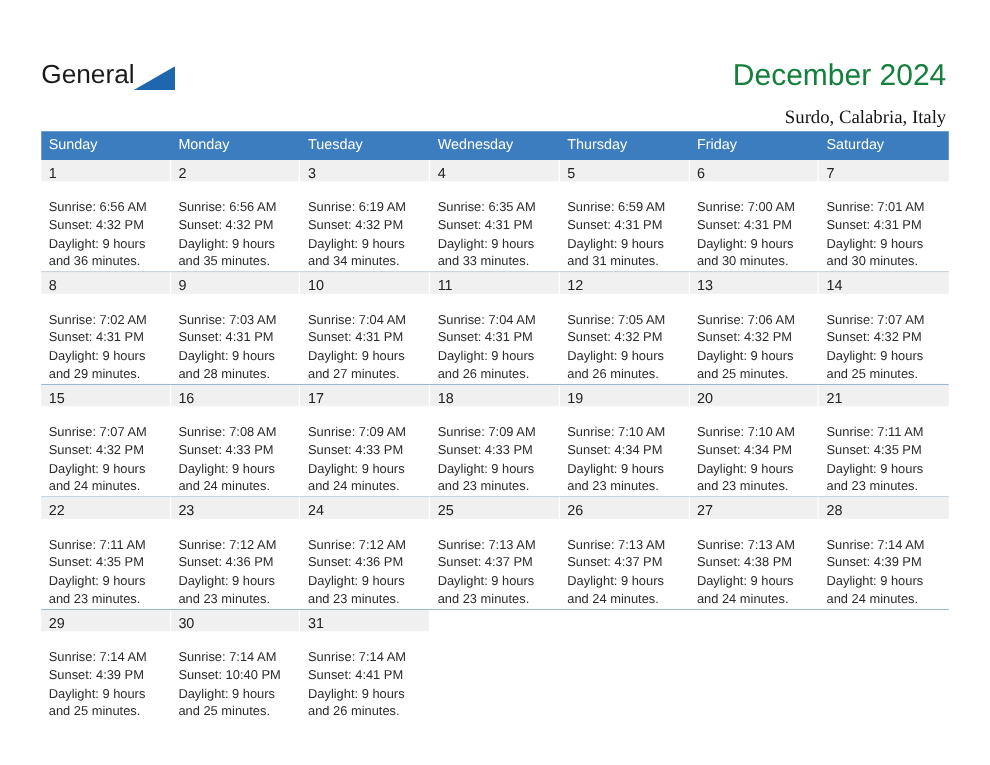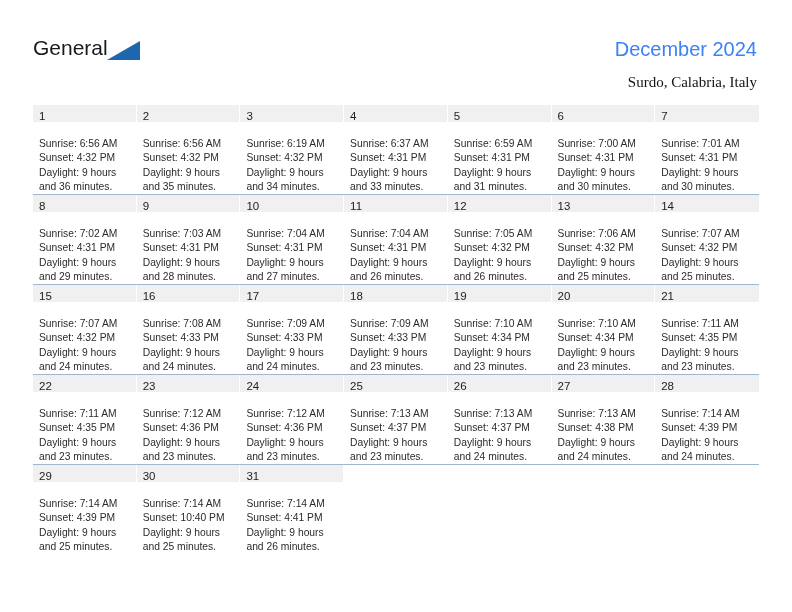--- a/index.html
+++ b/index.html
@@ -18,21 +18,21 @@
     position: relative;
     width: 792px;
     height: 612px;
     box-sizing: border-box;
   }
 
   
   .masthead {
     position: absolute;
     left: 0;
-    top: 0;
+    top: 12px;
     width: 792px;
     height: 104px;
   }
   .logo {
     position: absolute;
     left: 33px;
     top: 36px;
     width: 210px;
     height: 52px;
   }
@@ -64,23 +64,23 @@
     margin-top: 44px;
   }
 
   .title-block {
     position: absolute;
     right: 35px;
     top: 32px;
     text-align: right;
   }
   .cal-title {
-    font-size: 20px;
+    font-size: 24px;
     font-weight: normal;
-    color: #3b82f6;
+    color: #15803d;
     line-height: 34px;
     white-space: nowrap;
   }
   .cal-subtitle {
     font-size: 15px;
     font-weight: normal;
     color: #141414;
     line-height: 22px;
     margin-top: 5px;
     white-space: nowrap;
@@ -170,20 +170,29 @@
 
     <div class="title-block">
       <div class="cal-title">December 2024</div>
       <div class="cal-subtitle">Surdo, Calabria, Italy</div>
     </div>
 
   </div>
 
   <div class="calendar">
 
+    <div class="weekday-row">
+      <div class="weekday">Sunday</div>
+      <div class="weekday">Monday</div>
+      <div class="weekday">Tuesday</div>
+      <div class="weekday">Wednesday</div>
+      <div class="weekday">Thursday</div>
+      <div class="weekday">Friday</div>
+      <div class="weekday">Saturday</div>
+    </div>
 
     <div id="weeks-container">
         <div class="week-row">
           <div class="daycell">
             <div class="daynum-band"><span class="daynum">1</span></div>
             <div class="daybody">
               <div class="dayline">Sunrise: 6:56 AM</div>
               <div class="dayline">Sunset: 4:32 PM</div>
               <div class="dayline">Daylight: 9 hours</div>
               <div class="dayline">and 36 minutes.</div>
@@ -203,21 +212,21 @@
             <div class="daybody">
               <div class="dayline">Sunrise: 6:19 AM</div>
               <div class="dayline">Sunset: 4:32 PM</div>
               <div class="dayline">Daylight: 9 hours</div>
               <div class="dayline">and 34 minutes.</div>
             </div>
           </div>
           <div class="daycell">
             <div class="daynum-band"><span class="daynum">4</span></div>
             <div class="daybody">
-              <div class="dayline">Sunrise: 6:37 AM</div>
+              <div class="dayline">Sunrise: 6:35 AM</div>
               <div class="dayline">Sunset: 4:31 PM</div>
               <div class="dayline">Daylight: 9 hours</div>
               <div class="dayline">and 33 minutes.</div>
             </div>
           </div>
           <div class="daycell">
             <div class="daynum-band"><span class="daynum">5</span></div>
             <div class="daybody">
               <div class="dayline">Sunrise: 6:59 AM</div>
               <div class="dayline">Sunset: 4:31 PM</div>

